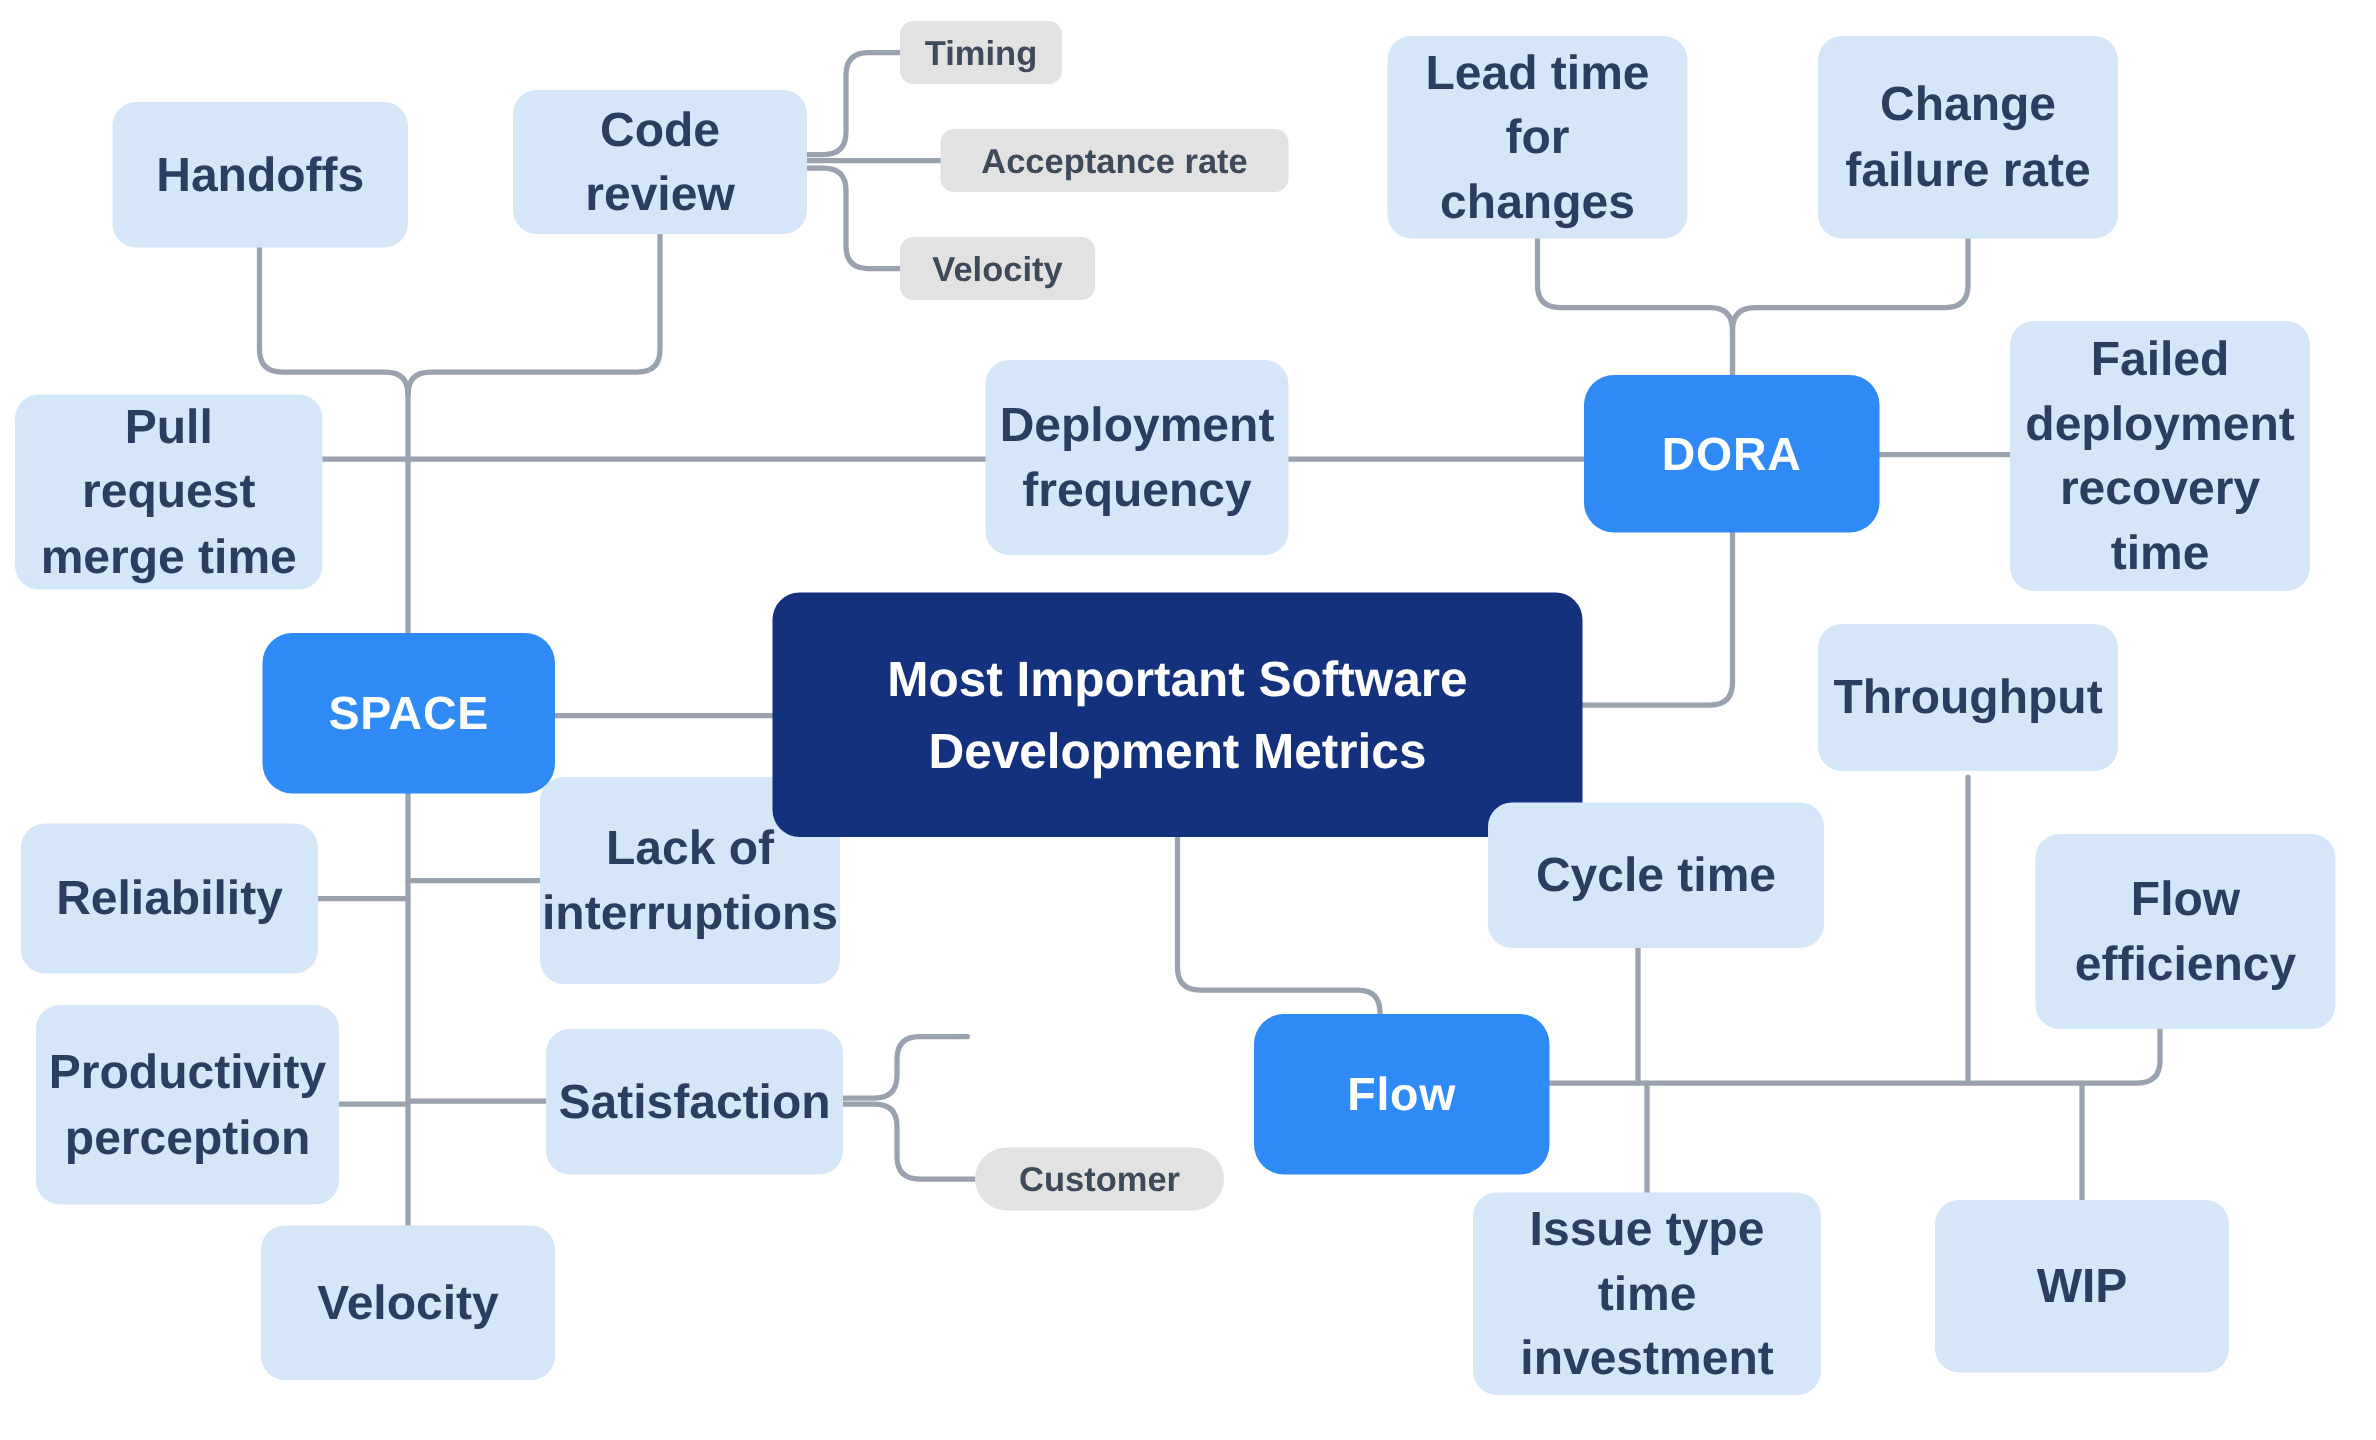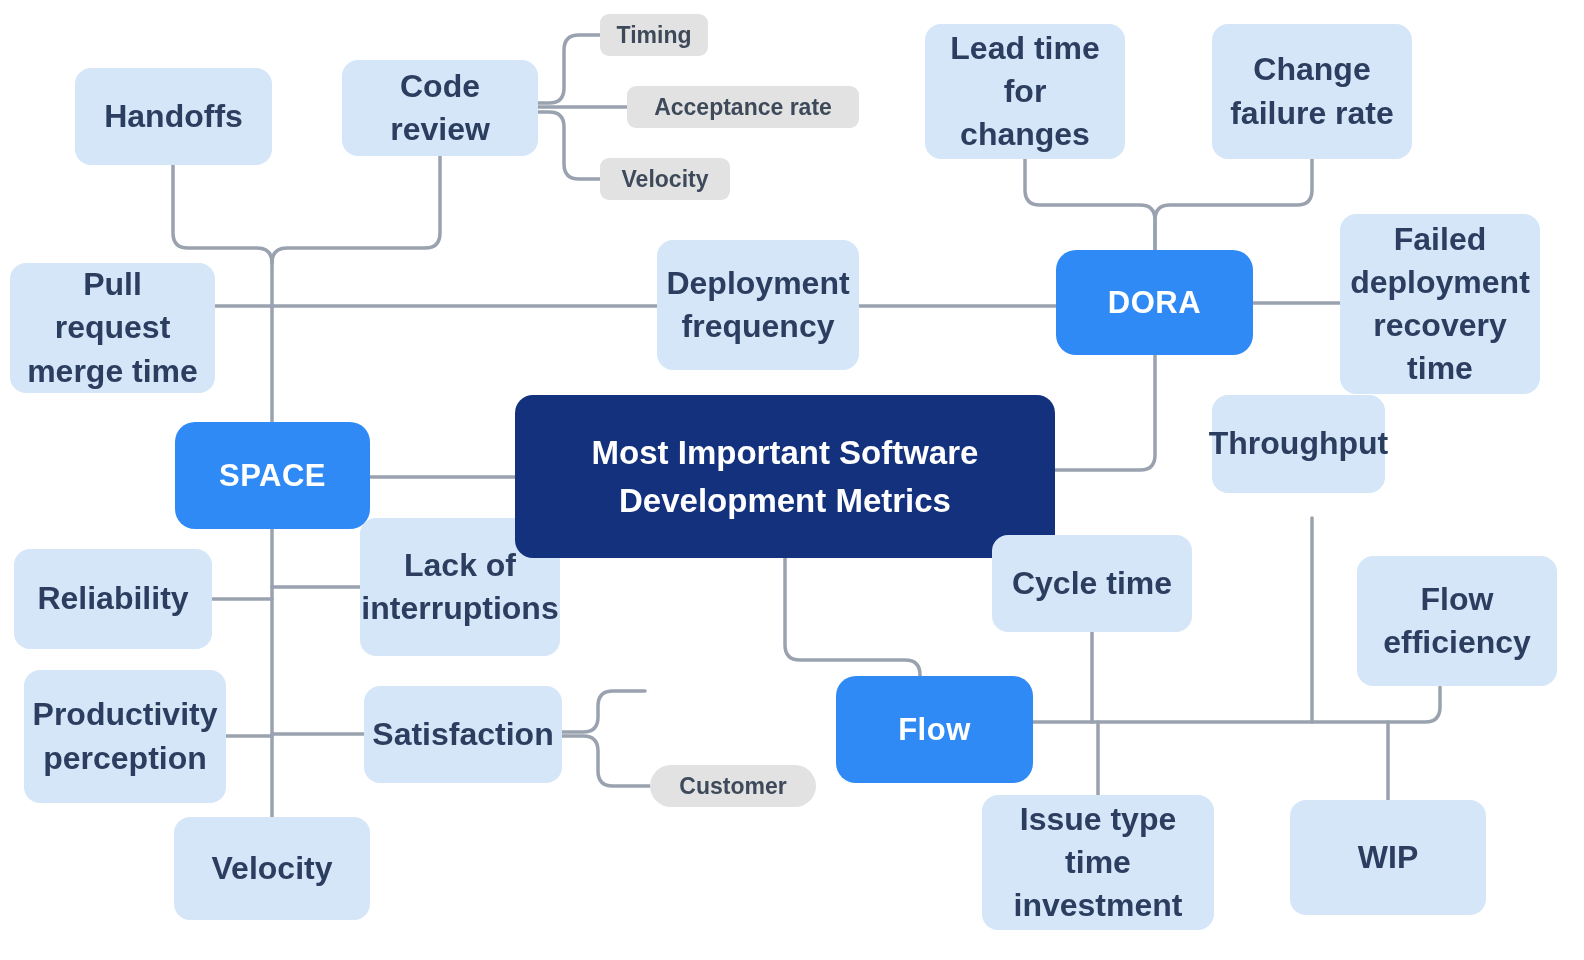--- a/index.html
+++ b/index.html
@@ -165,24 +165,24 @@
 failure rate</span>
     </div>
     <div class="node category" style="left: 1056px; top: 250px; width: 197px; height: 105px;">
       <span>DORA</span>
     </div>
     <div class="node metric" style="left: 1340px; top: 214px; width: 200px; height: 180px;">
       <span>Failed
 deployment
 recovery time</span>
     </div>
-    <div class="node metric" style="left: 1212px; top: 395px; width: 173px; height: 98px;">
+    <div class="node metric" style="left: 1212px; top: 416px; width: 200px; height: 98px;">
       <span>Throughput</span>
     </div>
-    <div class="node metric" style="left: 992px; top: 535px; width: 200px; height: 97px;">
+    <div class="node metric" style="left: 992px; top: 535px; width: 224px; height: 97px;">
       <span>Cycle time</span>
     </div>
     <div class="node metric" style="left: 1357px; top: 556px; width: 200px; height: 130px;">
       <span>Flow
 efficiency</span>
     </div>
     <div class="node category" style="left: 836px; top: 676px; width: 197px; height: 107px;">
       <span>Flow</span>
     </div>
     <div class="node metric" style="left: 982px; top: 795px; width: 232px; height: 135px;">

